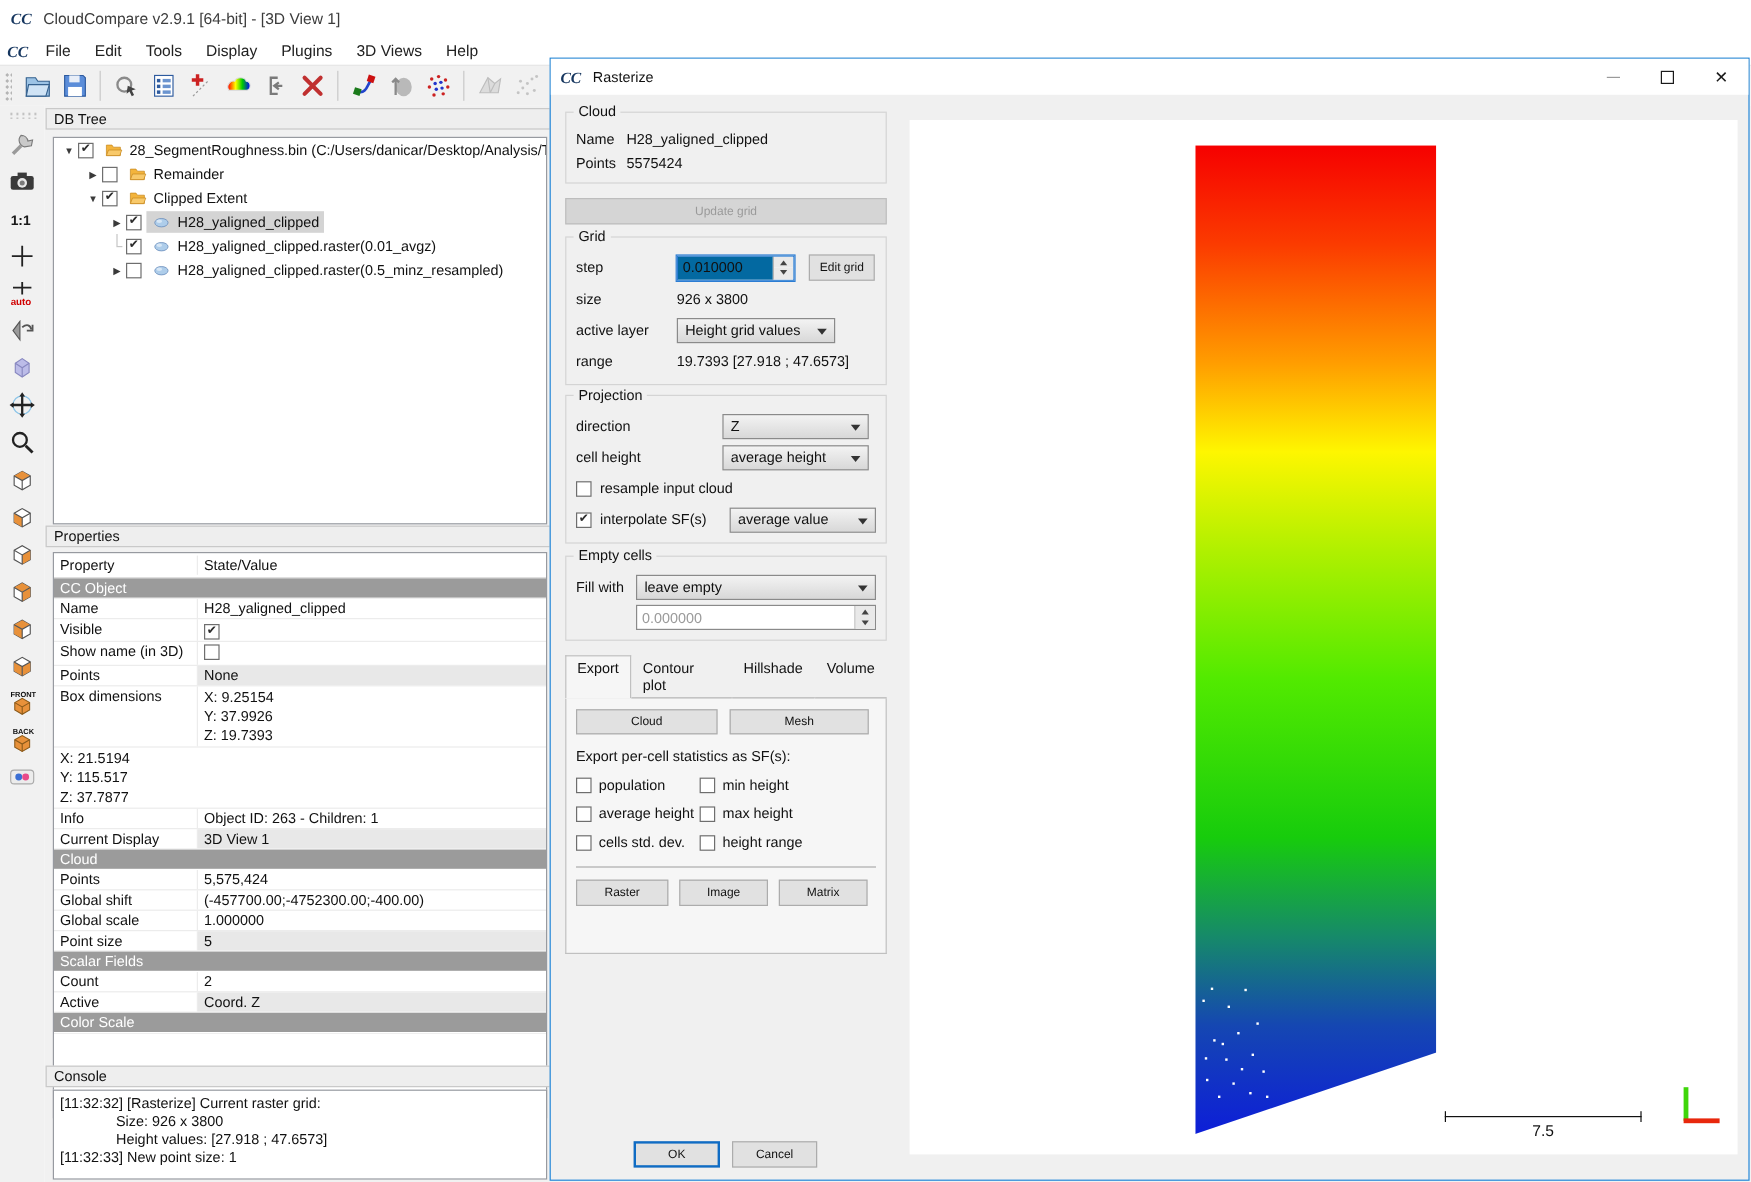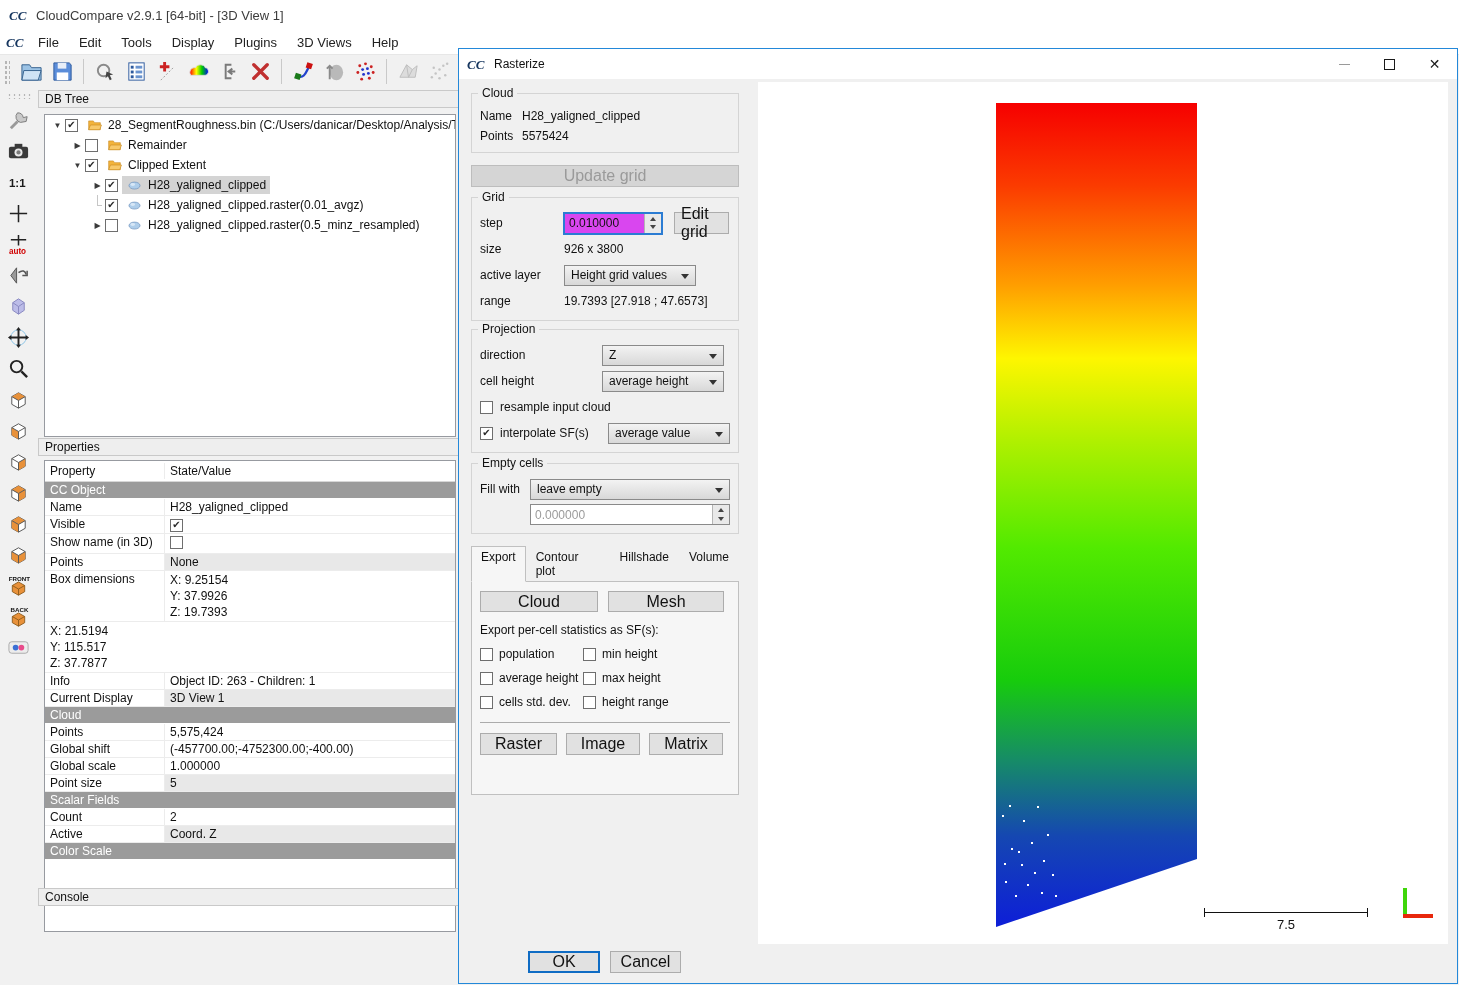--- a/index.html
+++ b/index.html
@@ -76,56 +76,56 @@
 
   .d-left{position:absolute;left:12px;top:34px;width:268px;}
   .group{position:relative;border:1px solid #d4d4d4;padding:12px 8px 6px 8px;}
   .group .legend{position:absolute;top:-8px;left:6px;background:#f0f0f0;padding:0 4px;}
   .grow{display:flex;align-items:center;height:26px;}
   .glab{flex:none;}
   .w42{width:42px;} .w84{width:84px;} .w122{width:122px;}
   .chklab{display:flex;align-items:center;gap:7px;width:128px;flex:none;}
 
   .btn{height:22px;background:#e1e1e1;border:1px solid #acacac;display:inline-flex;align-items:center;
-    justify-content:center;font-size:16px;color:#111;padding:0 6px;}
+    justify-content:center;font-size:10px;color:#111;padding:0 6px;}
   .btn.block{width:100%;margin-top:12px;}
   .btn.disabled{background:#d5d5d5;color:#9a9a9a;border-color:#bdbdbd;}
   .btn.okfocus{border:2px solid #0f6cc4;}
 
   .combo{height:21px;background:linear-gradient(#f3f3f3,#d8d8d8);border:1px solid #8a8a8a;display:flex;
     align-items:center;padding:0 18px 0 6px;position:relative;}
   .combo::after{content:"";position:absolute;right:6px;top:8px;border:4px solid transparent;border-top:5px solid #333;}
 
   .spin{height:21px;border:1px solid #8a8a8a;background:#fff;display:flex;}
   .spin .sval{flex:1;display:flex;align-items:center;padding:0 4px;}
   .spin .sbtns{width:17px;border-left:1px solid #b5b5b5;display:flex;flex-direction:column;}
   .sbtns i{flex:1;display:flex;align-items:center;justify-content:center;background:#e9e9e9;}
   .sbtns .up::before{content:"";border:3px solid transparent;border-bottom:4px solid #444;margin-top:-2px;}
   .sbtns .dn::before{content:"";border:3px solid transparent;border-top:4px solid #444;margin-bottom:-2px;}
   .spin.focus{outline:1px solid #2b7cd3;border-color:#2b7cd3;}
-  .spin.focus .sval{background:#d946ef;text-align:center;}
+  .spin.focus .sval{background:#0369a1;text-align:center;}
   .spin.dis .sval{color:#9b9b9b;}
 
   .tabbar{display:flex;border-bottom:1px solid #c0c0c0;margin-top:12px;}
   .tab{padding:3px 9px;margin-bottom:-1px;border:1px solid transparent;border-bottom:1px solid #c0c0c0;}
   .tab.active{background:#f6f6f6;border:1px solid #c0c0c0;border-bottom:1px solid #f6f6f6;}
   .tabpage{height:213px;background:#f6f6f6;border:1px solid #c0c0c0;border-top:none;padding:9px 8px;}
   .tp-btnrow{display:flex;gap:10px;}
   .tp-btnrow .btn{height:21px;}
   .stats-label{margin-top:11px;}
   .chkgrid{display:grid;grid-template-columns:103px auto;row-gap:10px;margin-top:10px;}
   .chkitem{display:flex;align-items:center;gap:6px;}
   .divider{border-top:1px solid #ababab;margin:13px 0 10px 0;}
   .exp-btnrow{display:flex;gap:9px;}
 
   .d-actions{position:absolute;left:69px;top:902px;display:flex;gap:10px;}
   .d-actions .btn{width:72px;}
 
   
-  .viewport{position:absolute;left:299px;top:33px;width:690px;height:862px;background:#fff;}
+  .viewport{position:absolute;left:299px;top:51px;width:690px;height:862px;background:#fff;}
   .cloud-render{position:absolute;left:238px;top:21px;width:201px;height:824px;
     clip-path:polygon(0 0,100% 0,100% 756px,0 824px);}
   .specks{position:absolute;left:0;top:0;width:2px;height:2px;background:transparent;
     box-shadow:6px 712px #fff,15px 745px #fff,25px 761px #fff,9px 778px #fff,31px 781px #fff,
       19px 792px #fff,41px 703px #fff,35px 739px #fff,47px 757px #fff,56px 771px #fff,
       27px 717px #fff,45px 789px #fff,59px 792px #fff,13px 702px #fff,51px 731px #fff,
       38px 769px #fff,22px 748px #fff,8px 760px #fff;}
   .scalebar{position:absolute;left:446px;top:830px;width:164px;}
   .sb-line{height:1px;background:#111;position:relative;}
   .sb-line::before,.sb-line::after{content:"";position:absolute;top:-4px;width:1px;height:9px;background:#111;}
@@ -580,20 +580,26 @@
           <div class="prow">
             <span class="pcell prop">Active</span>
             <span class="pcell val field">Coord. Z</span>
           </div>
           <div class="psection">Color Scale</div>
         </div>
     </section>
 
     <section class="dock console">
       <div class="dock-header">Console</div>
+      <div class="dock-body consolebox" id="console">
+          <div class="cline">[11:32:32] [Rasterize] Current raster grid:</div>
+          <div class="cline">              Size: 926 x 3800</div>
+          <div class="cline">              Height values: [27.918 ; 47.6573]</div>
+          <div class="cline">[11:32:33] New point size: 1</div>
+        </div>
     </section>
 
   </div>
 
   <div class="dialog">
 
     <div class="d-titlebar">
       <span class="logo">
           <svg width="20" height="17" viewBox="0 0 26 20">
             <text x="0" y="16" font-family="Liberation Serif,serif" font-size="17" font-weight="bold" font-style="italic" fill="#16365f">CC</text>

